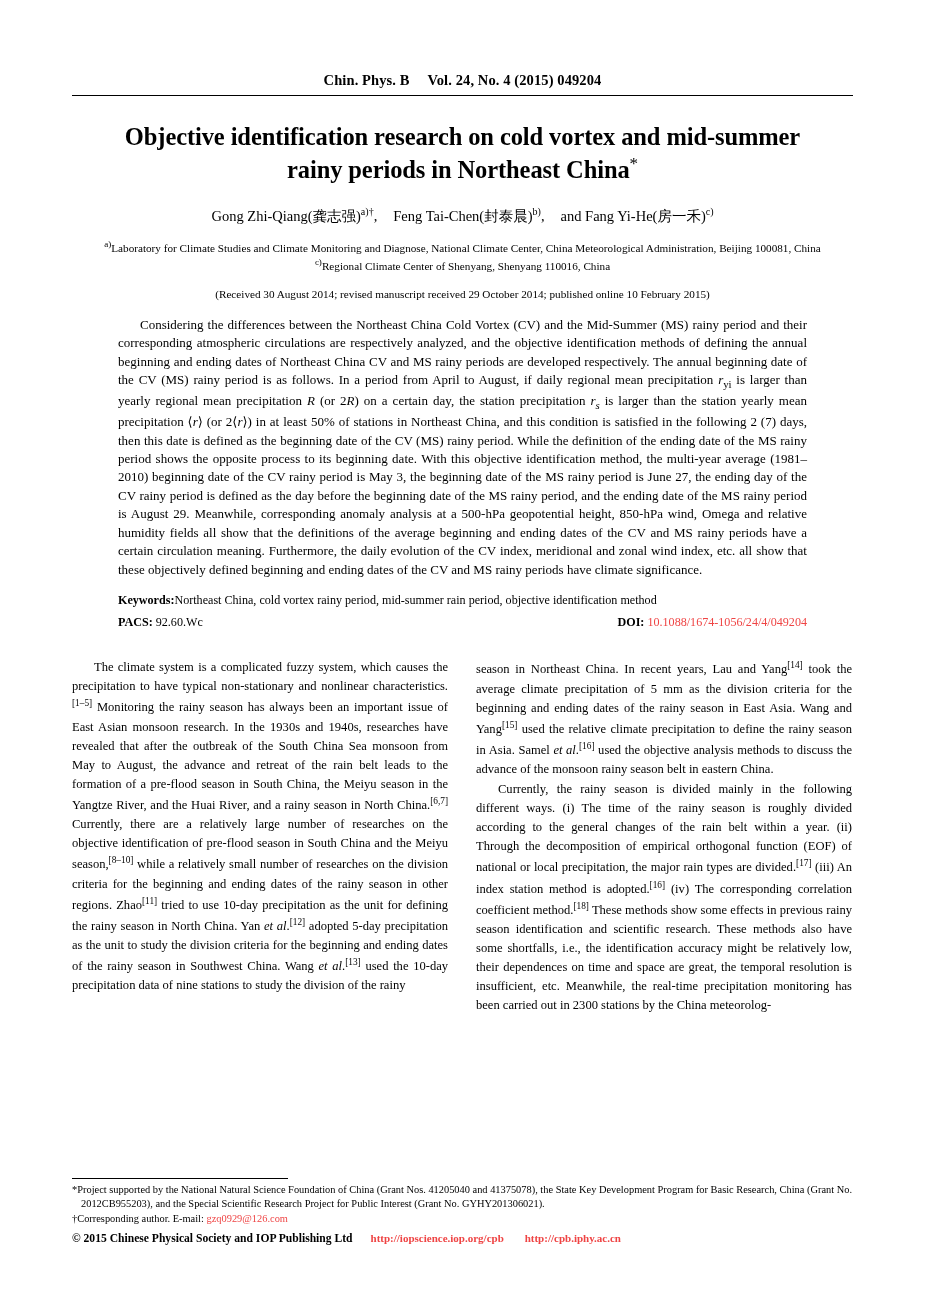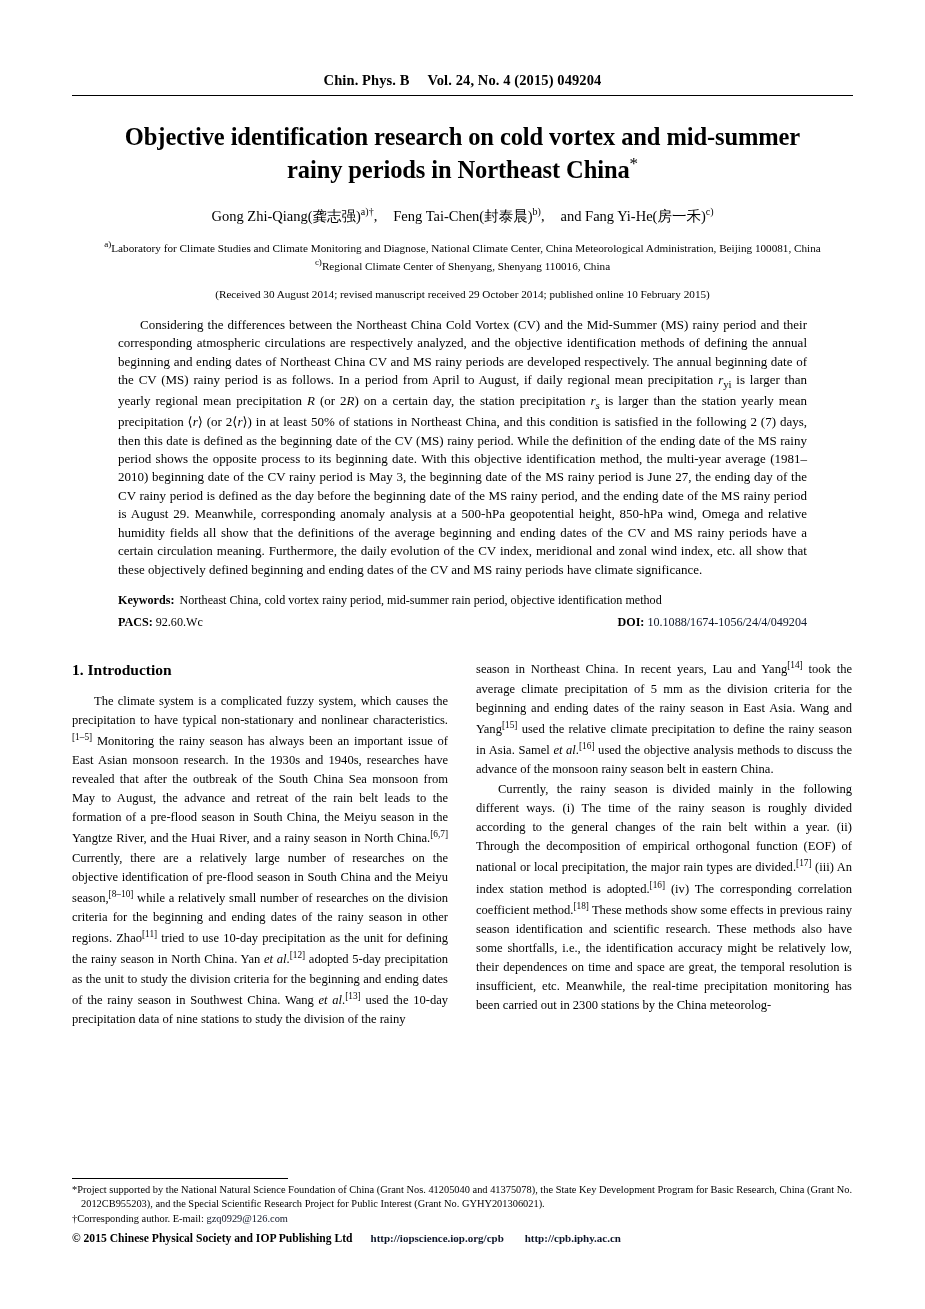--- a/index.html
+++ b/index.html
@@ -74,31 +74,31 @@
     margin: 0 46px 0 46px;
     text-indent: 22px;
   }
   .abstract i { font-style: italic; }
   .kw {
     font-size: 12.1px;
     line-height: 1.42;
     margin: 13px 46px 0 46px;
     display: flex;
   }
-  .kw .lab { font-weight: bold; white-space: nowrap; padding-right: 5px;}
+  .kw .lab { font-weight: bold; white-space: nowrap; }
   .kw .val { text-align: justify; }
   .pacsrow {
     margin: 6px 46px 0 46px;
     display: flex;
     justify-content: space-between;
     font-size: 12.1px;
   }
   .pacsrow .lab { font-weight: bold; }
   .pacsrow .doi-label { font-weight: bold; text-align: right; }
-  a.link { color: #0f172a; text-decoration: none; }
+  a.link { color: #ef4444; text-decoration: none; }
   .doi-block { margin-left: 44px; }
   
   .cols {
     display: flex;
     margin-top: 28px;
     column-gap: 28px;
   }
   .col {
     width: 376px;
     font-size: 12.55px;
@@ -204,21 +204,20 @@
       <span>92.60.Wc</span>
     </div>
     <div class="doi-block">
       <span class="doi-label">DOI:</span>
       <a class="link" href="#">10.1088/1674-1056/24/4/049204</a>
     </div>
   </div>
 
   <div class="cols">
     <div class="col">
-      <h2 class="sec">1.  Introduction</h2>
       <p class="para">
         The climate system is a complicated fuzzy system, which
         causes the precipitation to have typical non-stationary and
         nonlinear characteristics.<sup class="ref">[1–5]</sup> Monitoring the rainy season has
         always been an important issue of East Asian monsoon research. In the 1930s and 1940s, researches have revealed that
         after the outbreak of the South China Sea monsoon from May
         to August, the advance and retreat of the rain belt leads to the
         formation of a pre-flood season in South China, the Meiyu season in the Yangtze River, and the Huai River, and a rainy season in North China.<sup class="ref">[6,7]</sup> Currently, there are a relatively large
         number of researches on the objective identification of pre-flood season in South China and the Meiyu season,<sup class="ref">[8–10]</sup> while
         a relatively small number of researches on the division criteria

